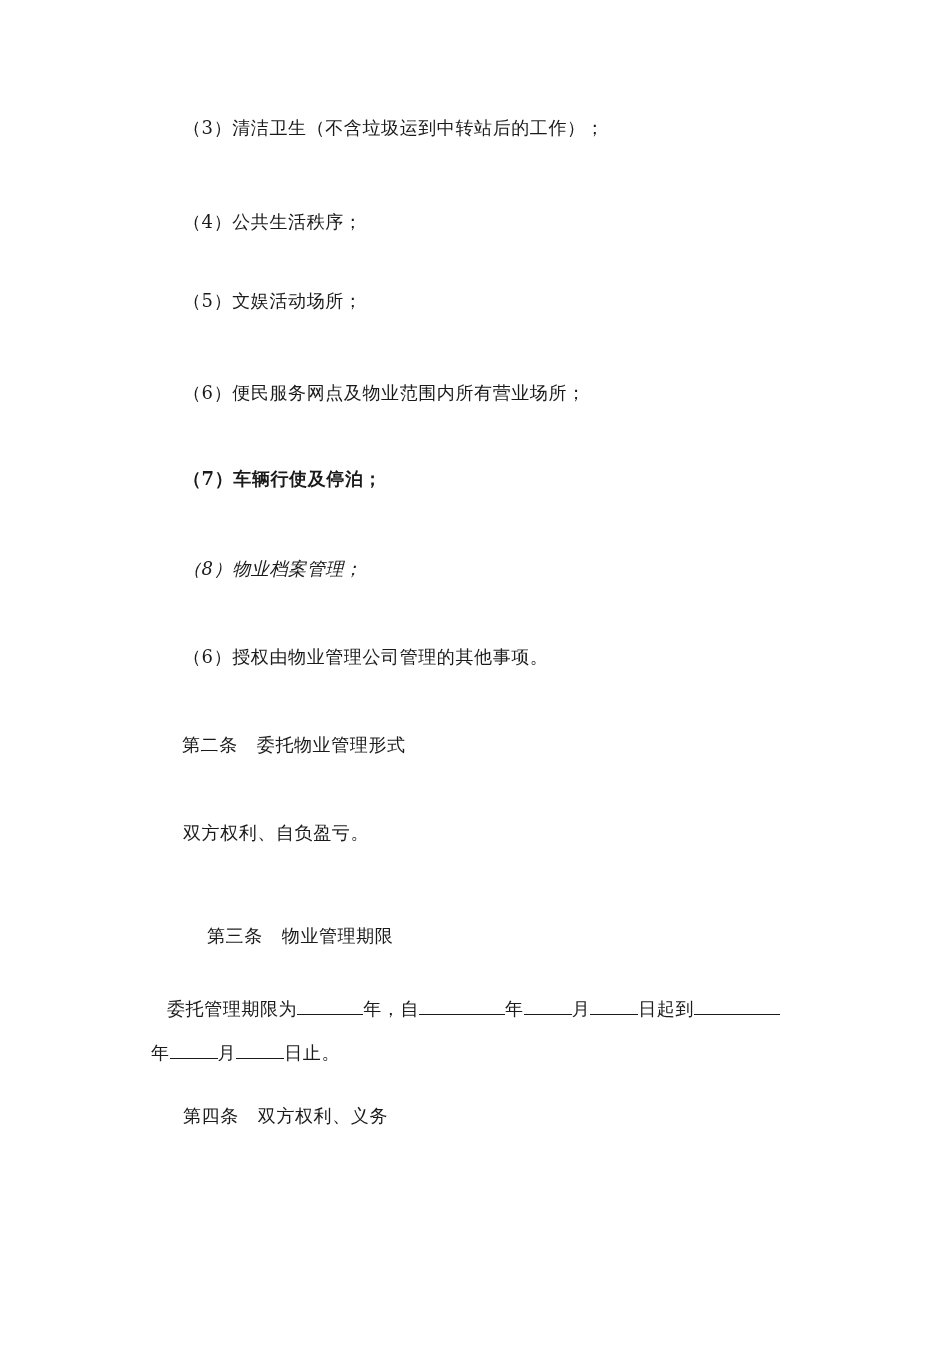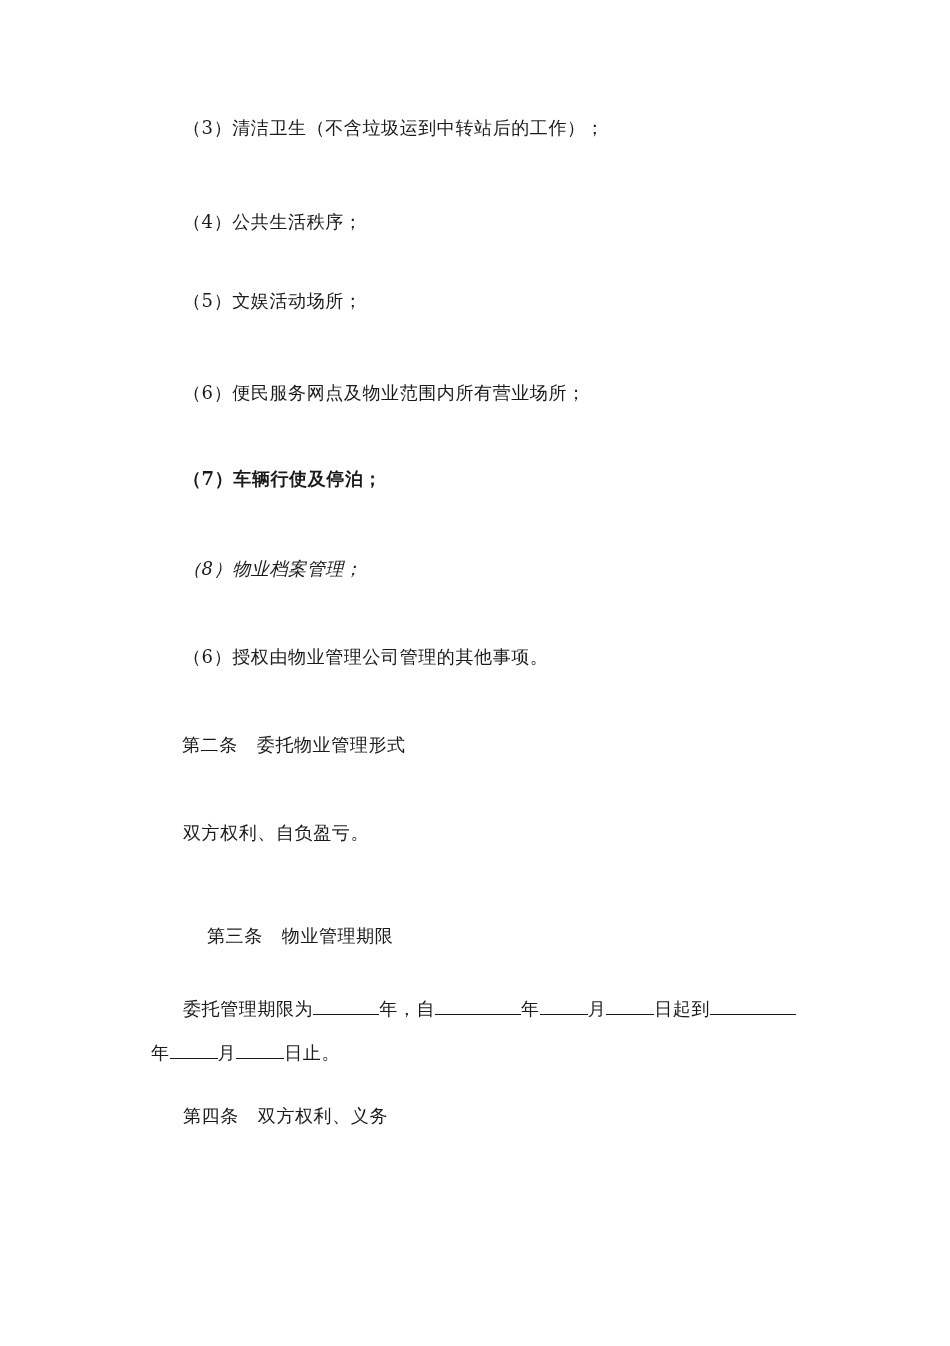--- a/index.html
+++ b/index.html
@@ -23,21 +23,21 @@
 
   <div class="line" style="left:182px;top:733px;">
     <span>第二条</span><span class="gap"></span><span>委托物业管理形式</span>
   </div>
   <div class="line" style="left:183px;top:821px;">双方权利、自负盈亏。</div>
 
   <div class="line" style="left:183px;top:924px;margin-left:24px;">
     <span>第三条</span><span class="gap"></span><span>物业管理期限</span>
   </div>
 
-  <div class="line" style="left:183px;top:996px;">
+  <div class="line" style="left:167px;top:996px;">
     <span>委托管理期限为</span><span class="blank" style="width:66px"></span><span>年，自</span><span class="blank" style="width:86px"></span><span>年</span><span class="blank" style="width:48px"></span><span>月</span><span class="blank" style="width:48px"></span><span>日起到</span><span class="blank" style="width:86px"></span>
   </div>
   <div class="line" style="left:151px;top:1040px;">
     <span>年</span><span class="blank" style="width:48px"></span><span>月</span><span class="blank" style="width:48px"></span><span>日止。</span>
   </div>
 
   <div class="line" style="left:183px;top:1104px;">
     <span>第四条</span><span class="gap"></span><span>双方权利、义务</span>
   </div>
 </div>

